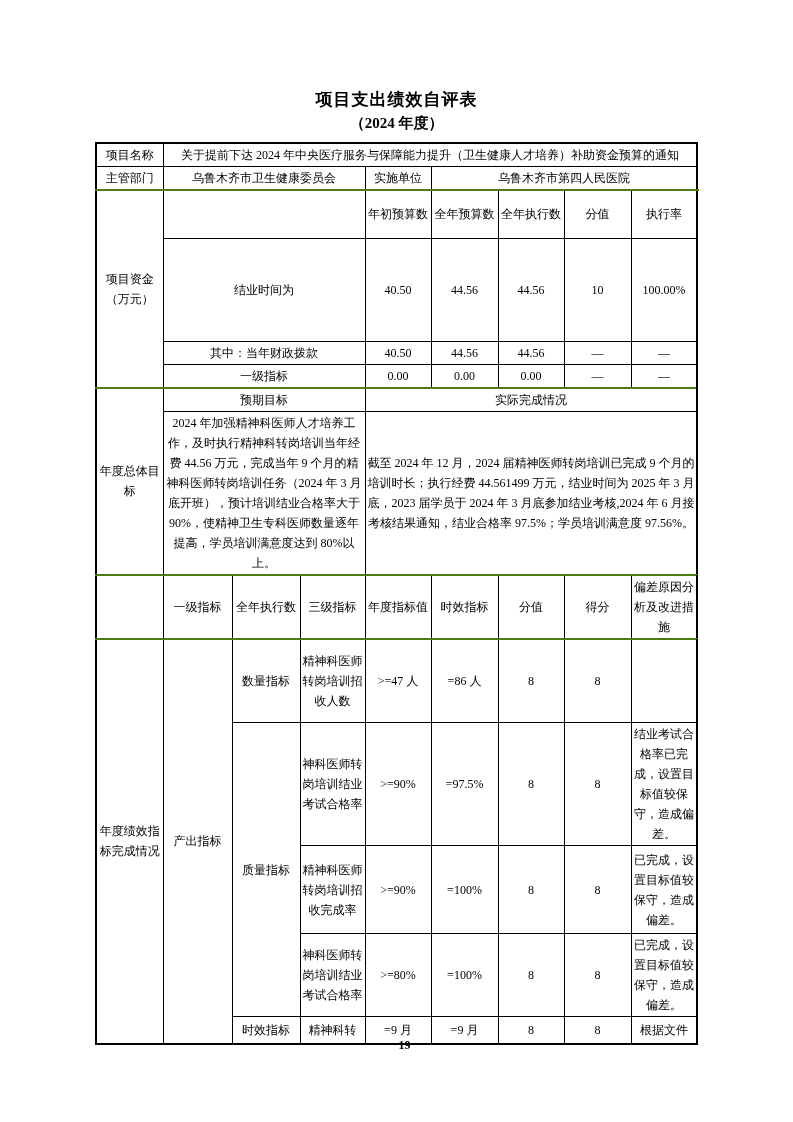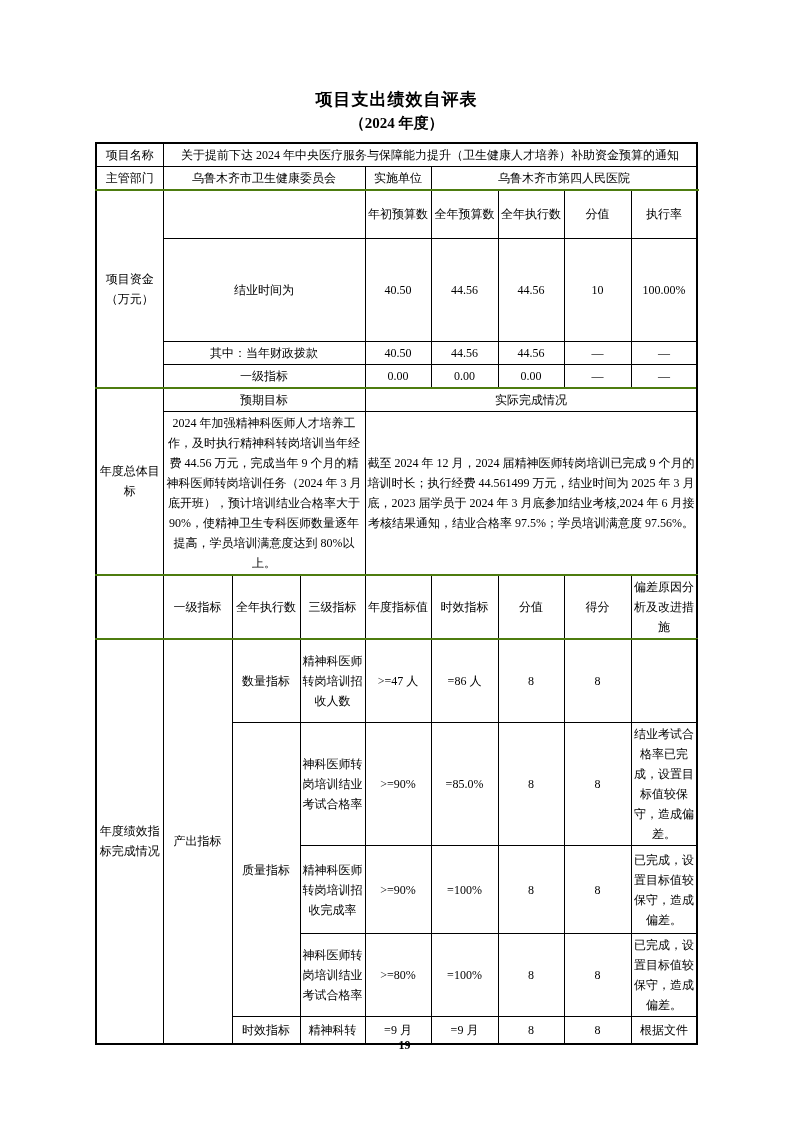--- a/index.html
+++ b/index.html
@@ -141,21 +141,21 @@
       <td>=86 人</td>
       <td>8</td>
       <td>8</td>
       <td></td>
     </tr>
 
     <tr style="height:123px">
       <td rowspan="3">质量指标</td>
       <td>神科医师转岗培训结业考试合格率</td>
       <td>&gt;=90%</td>
-      <td>=85.0%</td>
+      <td>=97.5%</td>
       <td>8</td>
       <td>8</td>
       <td>结业考试合格率已完成，设置目标值较保守，造成偏差。</td>
     </tr>
 
     <tr style="height:88px">
       <td>精神科医师转岗培训招收完成率</td>
       <td>&gt;=90%</td>
       <td>=100%</td>
       <td>8</td>

